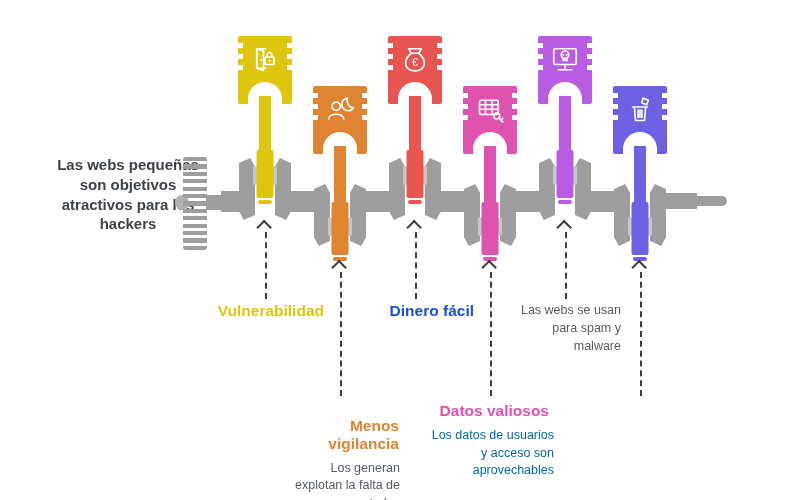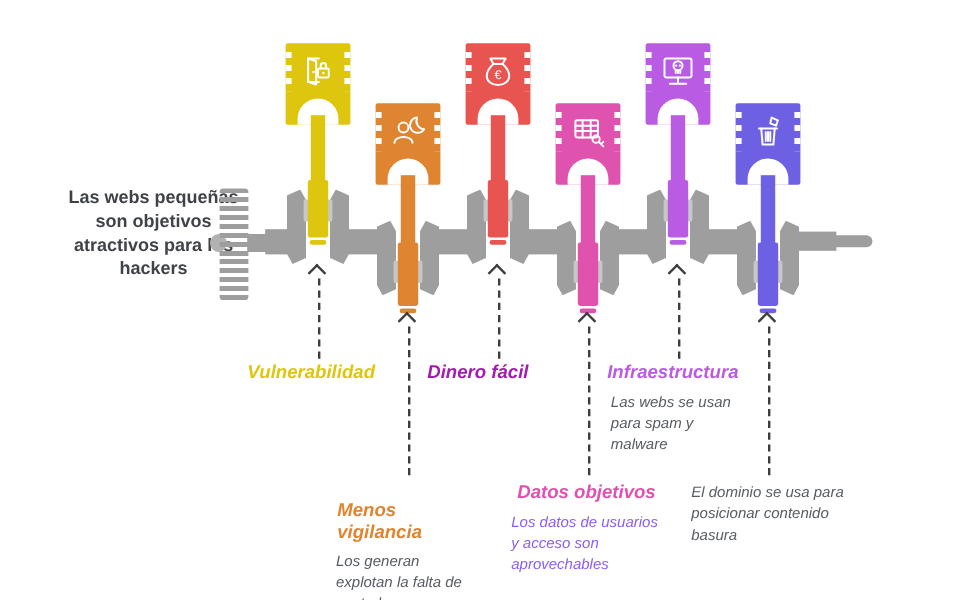--- a/index.html
+++ b/index.html
@@ -42,21 +42,21 @@
   .pg.down .rod{top:60px; height:62px;} .pg.down .sleeve{top:116px; height:53px;} .pg.down .cap{top:171px;}
 
   
   .arrow{position:absolute; width:14px;}
   .arrow .line{position:absolute; left:50%; top:10px; width:0; border-left:2.5px dashed #3d3d3d;}
   .arrow.a-up .line{height:67px;} .arrow.a-down .line{height:124px;}
   .arrow .head{position:absolute; top:0; left:50%; transform:translateX(-58%) rotate(45deg);
     width:9px; height:9px; border-left:2.5px solid #3d3d3d; border-top:2.5px solid #3d3d3d;}
 
   
-  .lbl{position:absolute; width:160px; text-align:left;font-style:italic;}
+  .lbl{position:absolute; width:160px; text-align:right;}
   .lbl .t{font-weight:bold; font-size:15.5px; line-height:1.15; margin:0 auto 7px; max-width:118px;}
   .lbl .d{font-size:12.5px; line-height:1.42; margin:0 auto; max-width:128px;}
   .lbl.n2 .d{max-width:120px;}
   .lbl.n5 .d{max-width:112px;}
   svg{display:block;}
 </style>
 </head>
 <body>
 
 <div class="stage">
@@ -221,32 +221,30 @@
     </div>
   <div class="arrow a-down" style="left:633px;top:262px;">
       <div class="head"></div>
       <div class="line"></div>
     </div>
 
   <div class="lbl" style="left:185px;top:302px;">
     <div class="t" style="color: rgb(221, 198, 13);">Vulnerabilidad</div>
   </div>
   <div class="lbl" style="left:335px;top:302px;">
-    <div class="t" style="color: #a21caf;">Dinero fácil</div>
+    <div class="t" style="color: #1d4ed8;">Dinero fácil</div>
   </div>
   <div class="lbl n5" style="left:485px;top:302px;">
-    <div class="t" style="color: rgb(185, 92, 227);">Infraestructura</div>
     <div class="d" style="color: rgb(87, 92, 97);">Las webs se usan para spam y malware</div>
   </div>
 
   <div class="lbl n2" style="left:260px;top:417px;">
     <div class="t" style="color: rgb(223, 132, 48);">Menos vigilancia</div>
     <div class="d" style="color: rgb(87, 92, 97);">Los generan explotan la falta de controles</div>
   </div>
   <div class="lbl" style="left:410px;top:402px;">
-    <div class="t" style="color: rgb(223, 82, 174);">Datos objetivos</div>
-    <div class="d" style="color: #8b5cf6;">Los datos de usuarios y acceso son aprovechables</div>
+    <div class="t" style="color: rgb(223, 82, 174);">Datos valiosos</div>
+    <div class="d" style="color: #0369a1;">Los datos de usuarios y acceso son aprovechables</div>
   </div>
   <div class="lbl" style="left:560px;top:402px;">
-    <div class="d" style="color: rgb(87, 92, 97);">El dominio se usa para posicionar contenido basura</div>
   </div>
 
 </div>
 
 </body></html>

